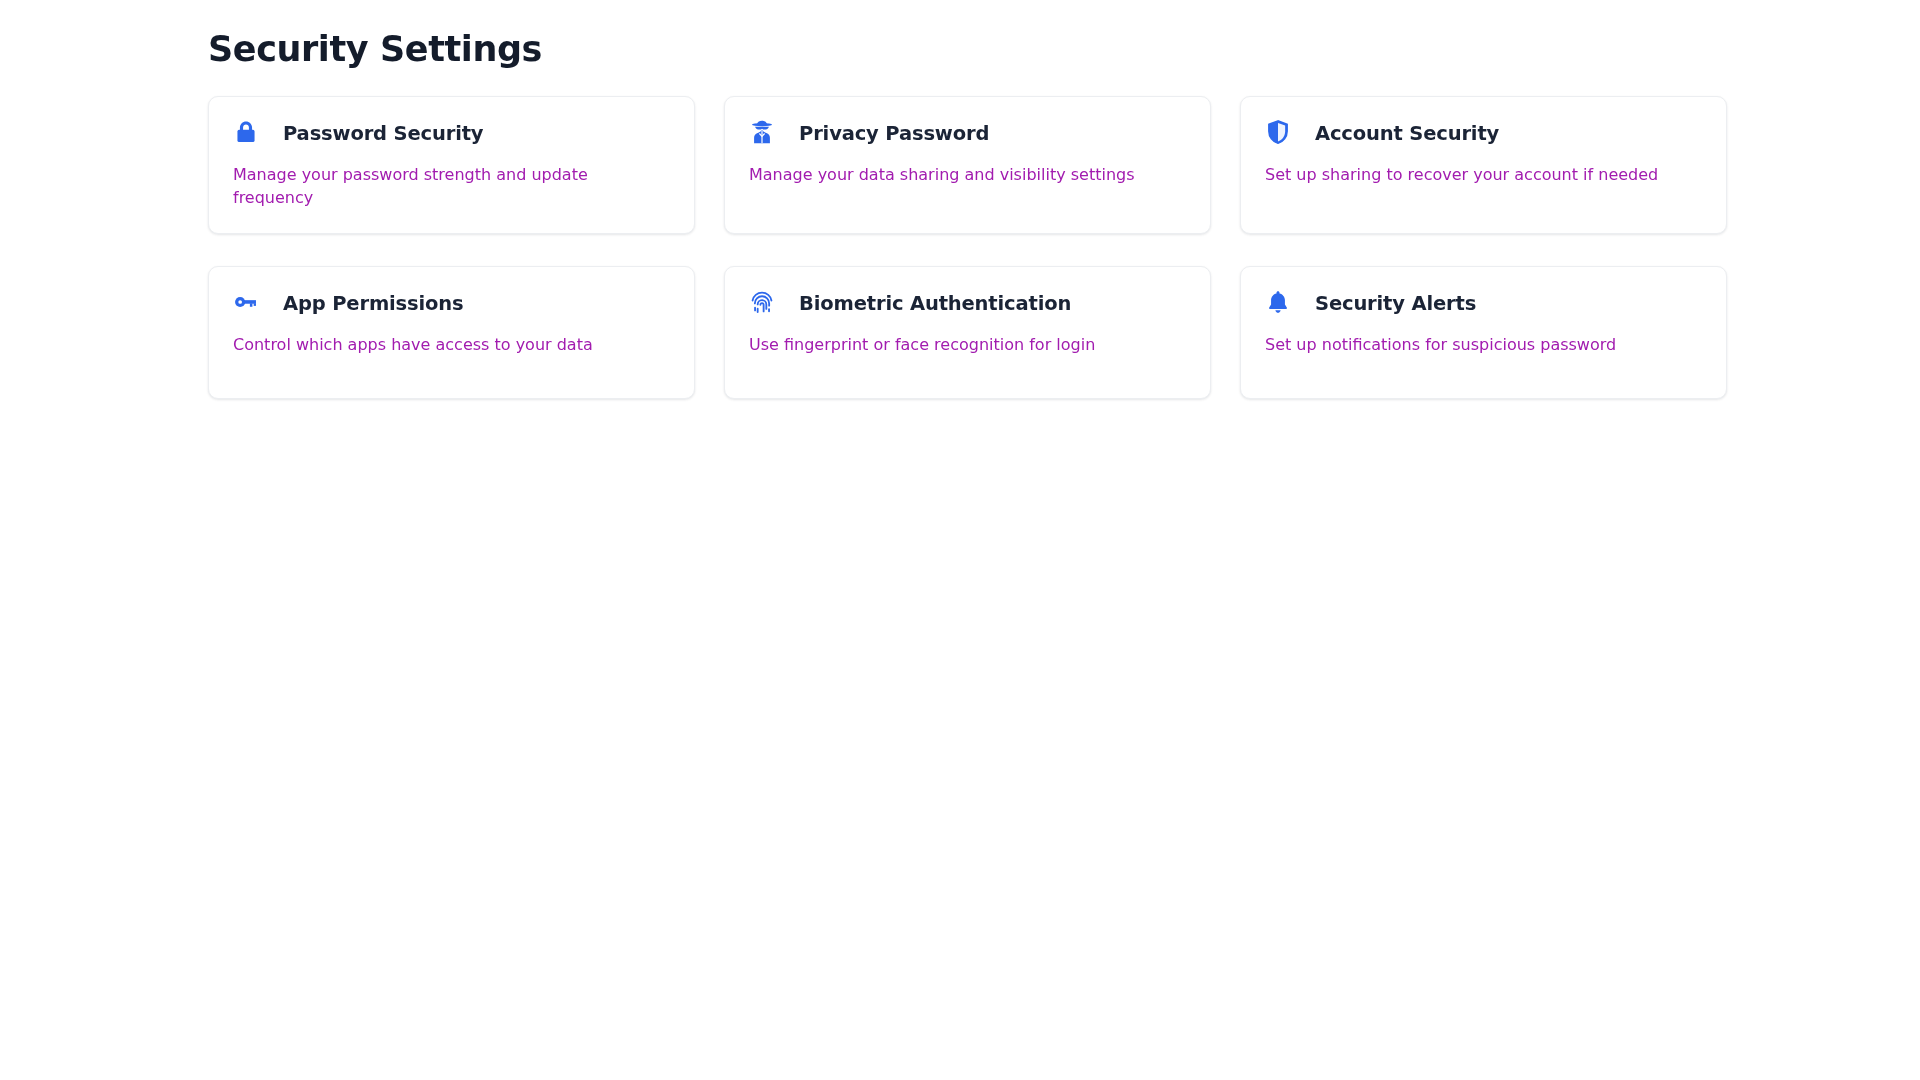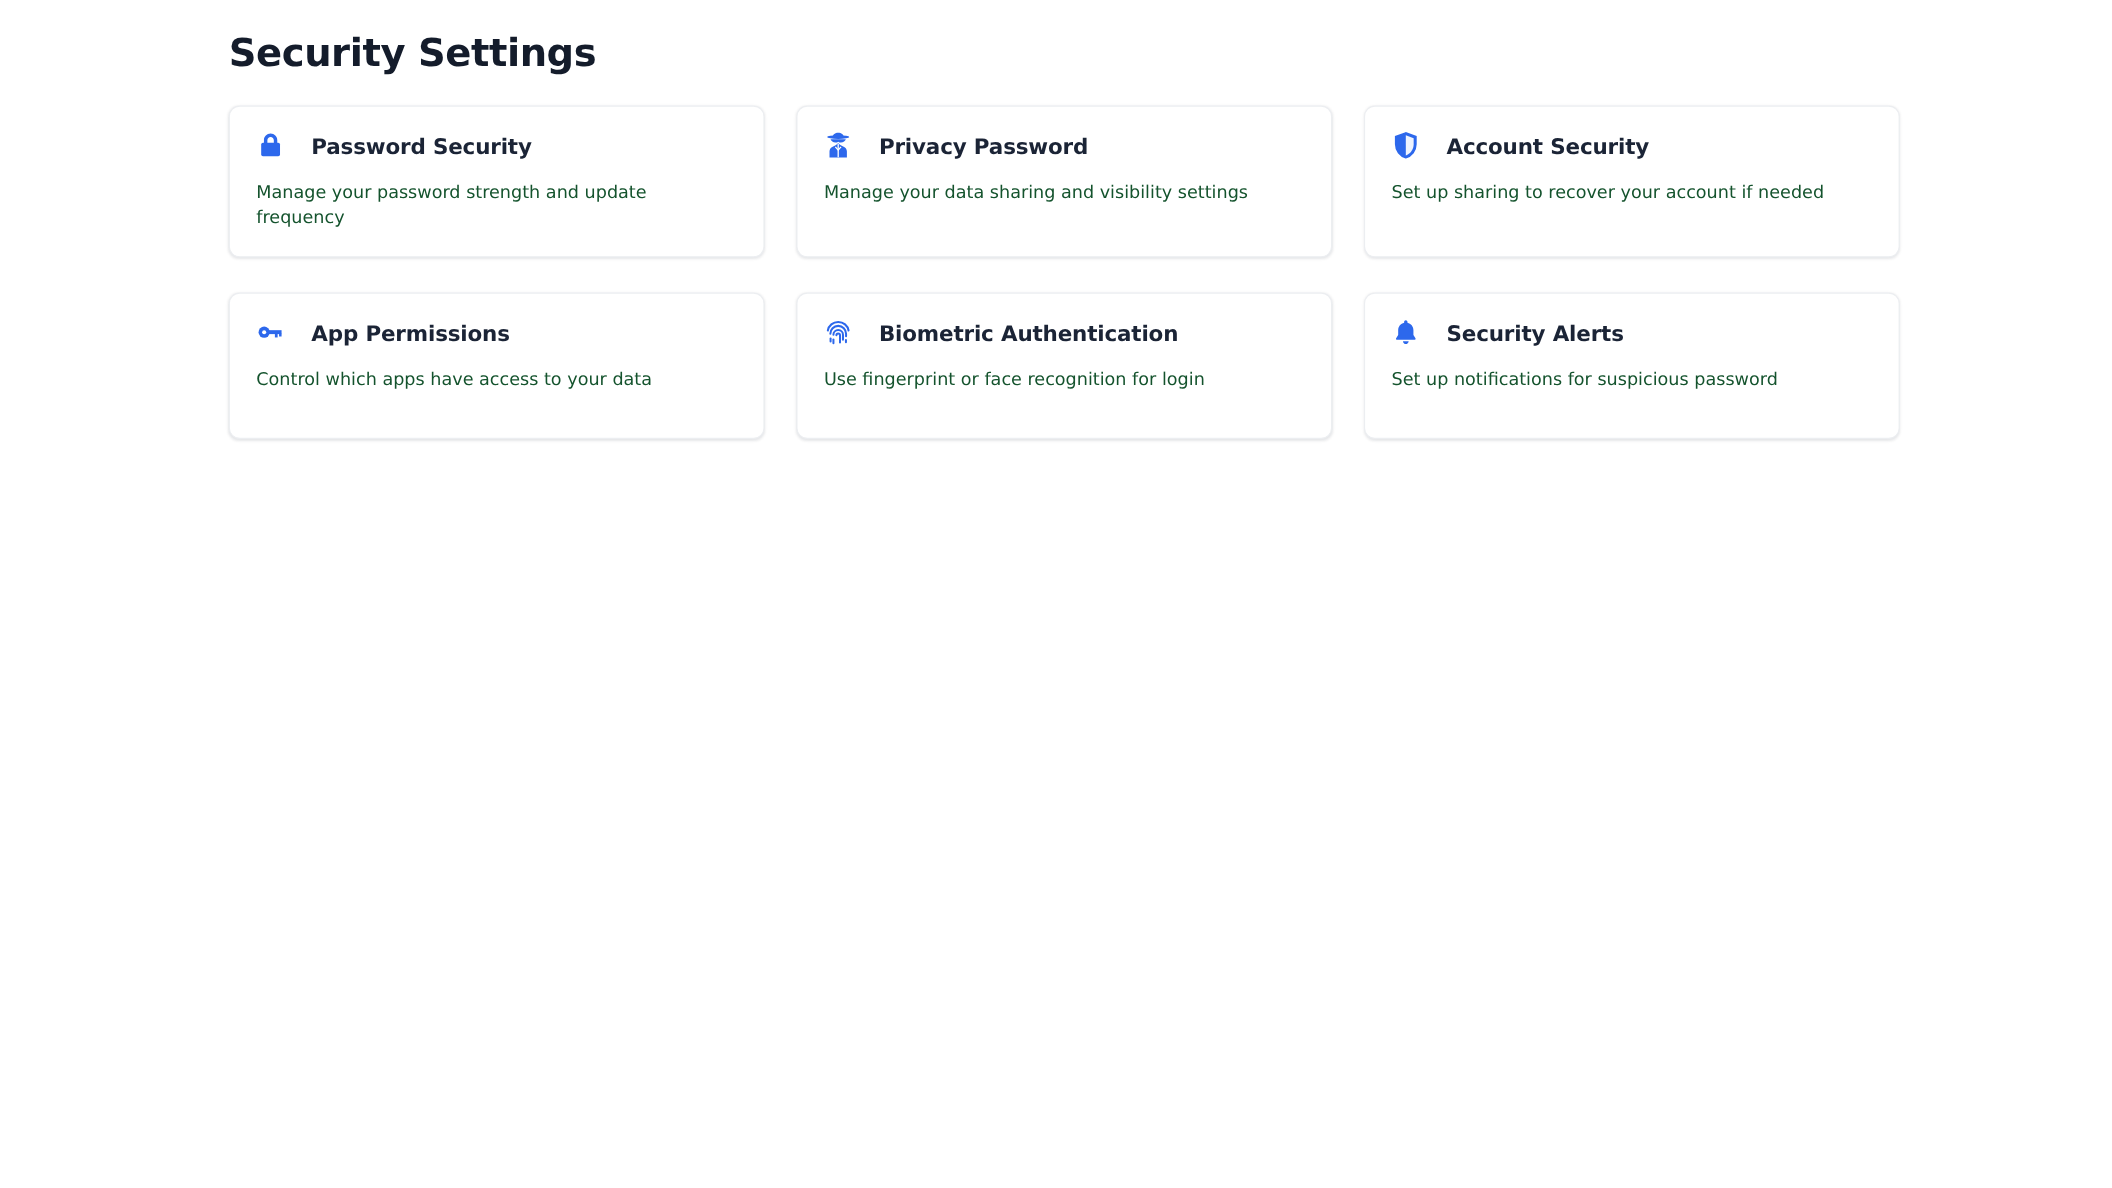--- a/index.html
+++ b/index.html
@@ -78,21 +78,21 @@
     font-weight: 700;
     color: #1b2436;
     letter-spacing: -0.15px;
     line-height: 1.2;
     white-space: nowrap;
   }
 
   .card-desc {
     font-size: 16px;
     line-height: 1.45;
-    color: #14532d;
+    color: #a21caf;
     font-weight: 400;
     max-width: 420px;
   }
 
   
   .card.wrap-desc .card-desc { max-width: 390px; }
 </style>
 </head>
 <body>
 

